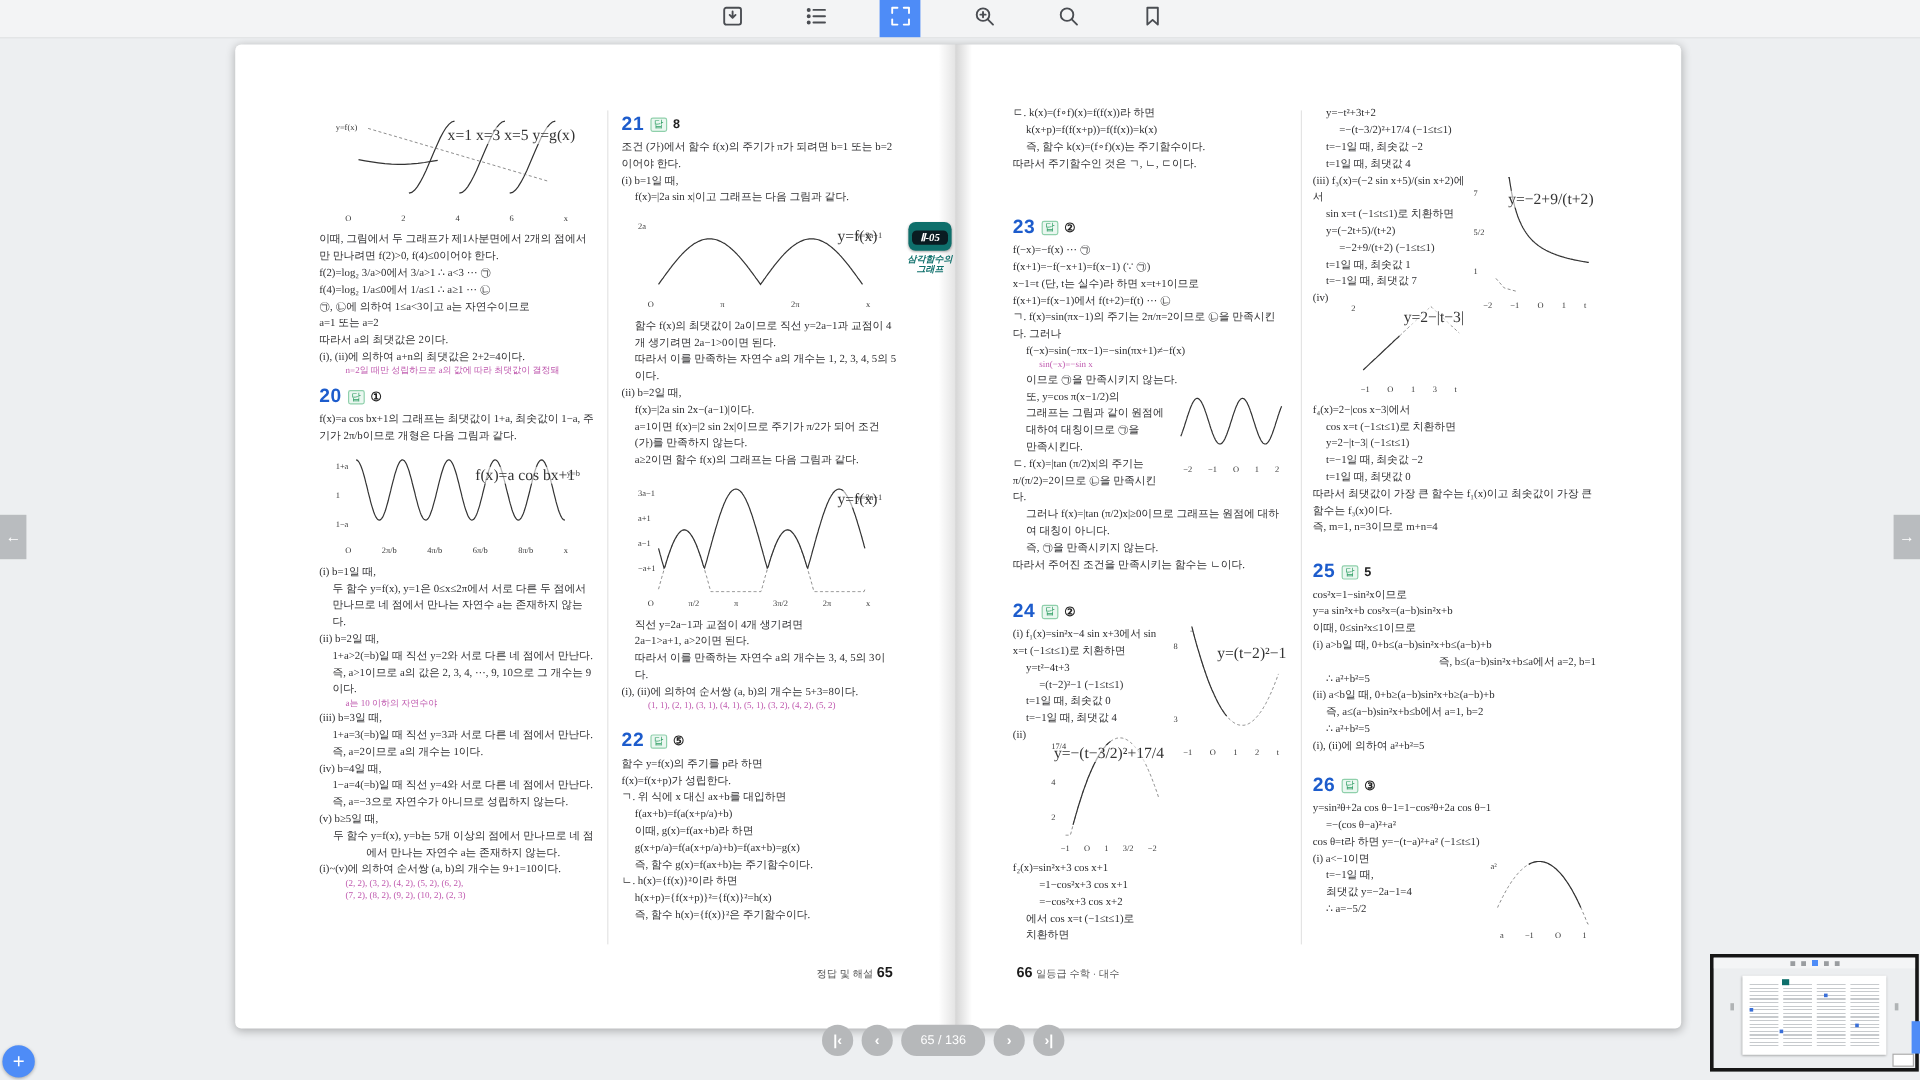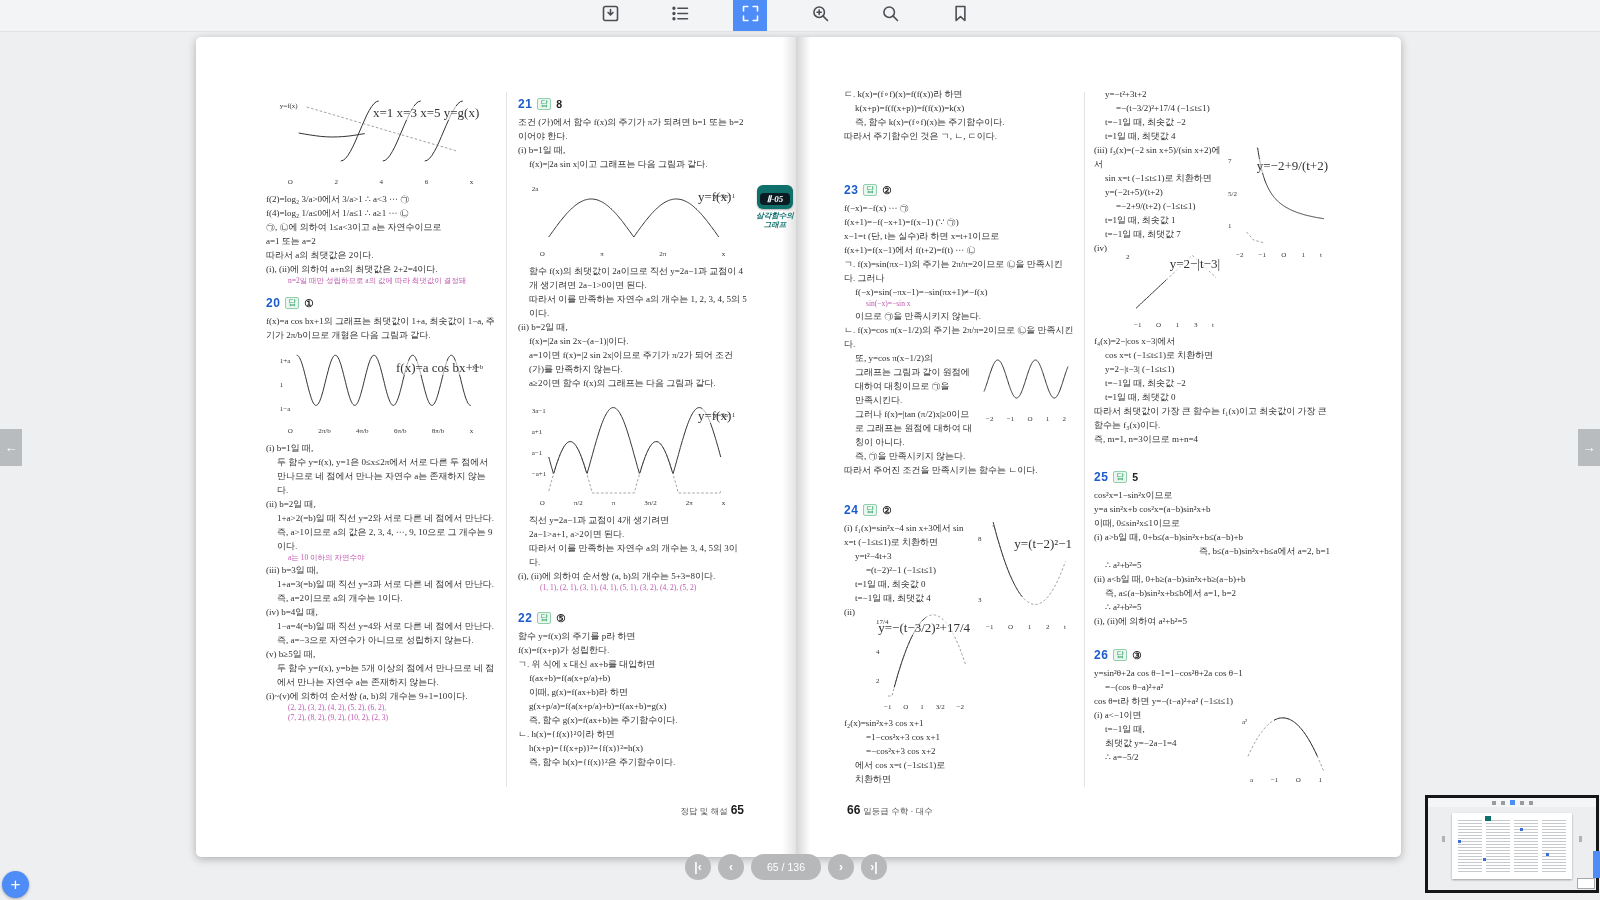--- a/index.html
+++ b/index.html
@@ -21,21 +21,21 @@
   .vsep{position:absolute;top:55px;height:695px;width:1px;background:#e4e4e4;}
   .s1{left:310px;} .s2{left:888px;}
   .col{position:absolute;top:50px;height:714px;overflow:hidden;
        font-family:"Liberation Serif",serif;font-size:9px;line-height:14px;color:#2e2e30;}
   .c1{left:70px;width:229px;} .c2{left:322px;width:229px;}
   .c3{left:648px;width:230px;} .c4{left:898px;width:236px;}
   .line{min-height:14px;}
   .note{font-size:7.5px;line-height:10px;color:#bf58ae;padding-left:22px;}
   .gap{width:100%;}
   .prob{margin:10px 0 4px 0;display:flex;align-items:center;gap:5px;font-family:"Liberation Sans",sans-serif;}
-  .pnum{color:#1d5ccc;font-weight:bold;font-size:12px;letter-spacing:.5px;}
+  .pnum{color:#1d5ccc;font-weight:bold;font-size:16px;letter-spacing:.5px;}
   .abox{font-size:8px;color:#2e9e63;border:1px solid #8fd0ab;background:#eaf7f0;border-radius:2px;
         padding:0 2px;line-height:10px;}
   .aval{font-size:10.5px;font-weight:bold;color:#222;}
   
   .fig{position:relative;margin:4px auto 3px auto;width:88%;}
   .fig.fl{float:right;margin:1px 0 2px 6px;}
   .fig svg{display:block;width:100%;} .cv{stroke:#333;stroke-width:1;}
   .dsh{stroke:#777;stroke-width:.7;stroke-dasharray:2.5 2;}
   .ft{position:absolute;top:-2px;right:2px;font-size:13px;color:#333;background:rgba(255,255,255,.6);margin-top:17px;}
   .fr{position:absolute;right:-2px;top:14px;font-size:7px;color:#333;}
@@ -138,20 +138,21 @@
           <span class="ft">x=1   x=3   x=5   y=g(x)</span>
           <span class="lfl" style="top:8px">y=f(x)</span>
           <div class="fb">
             <span>O</span>
             <span>2</span>
             <span>4</span>
             <span>6</span>
             <span>x</span>
           </div>
         </div>
+        <div class="line">이때, 그림에서 두 그래프가 제1사분면에서 2개의 점에서만 만나려면 f(2)&gt;0, f(4)≤0이어야 한다.</div>
         <div class="line">f(2)=log₂ 3/a&gt;0에서 3/a&gt;1      ∴ a&lt;3 ⋯ ㉠</div>
         <div class="line">f(4)=log₂ 1/a≤0에서 1/a≤1      ∴ a≥1 ⋯ ㉡</div>
         <div class="line">㉠, ㉡에 의하여 1≤a&lt;3이고 a는 자연수이므로</div>
         <div class="line">a=1 또는 a=2</div>
         <div class="line">따라서 a의 최댓값은 2이다.</div>
         <div class="line">(i), (ii)에 의하여 a+n의 최댓값은 2+2=4이다.</div>
         <div class="note">n=2일 때만 성립하므로 a의 값에 따라 최댓값이 결정돼</div>
         <div class="prob">
           <span class="pnum">20</span>
           <span class="abox">답</span>
@@ -180,21 +181,21 @@
         <div class="line" style="padding-left: 11px; font-family: Liberation Serif, serif;">1+a&gt;2(=b)일 때 직선 y=2와 서로 다른 네 점에서 만난다.</div>
         <div class="line" style="padding-left: 11px; font-family: Liberation Serif, serif;">즉, a&gt;1이므로 a의 값은 2, 3, 4, ⋯, 9, 10으로 그 개수는 9이다.</div>
         <div class="note">a는 10 이하의 자연수야</div>
         <div class="line">(iii) b=3일 때,</div>
         <div class="line" style="padding-left: 11px;">1+a=3(=b)일 때 직선 y=3과 서로 다른 네 점에서 만난다.</div>
         <div class="line" style="padding-left: 11px;">즉, a=2이므로 a의 개수는 1이다.</div>
         <div class="line">(iv) b=4일 때,</div>
         <div class="line" style="padding-left: 11px;">1−a=4(=b)일 때 직선 y=4와 서로 다른 네 점에서 만난다.</div>
         <div class="line" style="padding-left: 11px;">즉, a=−3으로 자연수가 아니므로 성립하지 않는다.</div>
         <div class="line">(v) b≥5일 때,</div>
-        <div class="line" style="padding-left: 11px;">두 함수 y=f(x), y=b는 5개 이상의 점에서 만나므로 네 점에서 만나는 자연수 a는 존재하지 않는다.</div>
+        <div class="line" style="padding-left: 11px; text-align: center;">두 함수 y=f(x), y=b는 5개 이상의 점에서 만나므로 네 점에서 만나는 자연수 a는 존재하지 않는다.</div>
         <div class="line">(i)~(v)에 의하여 순서쌍 (a, b)의 개수는 9+1=10이다.</div>
         <div class="note">(2, 2), (3, 2), (4, 2), (5, 2), (6, 2),</div>
         <div class="note">(7, 2), (8, 2), (9, 2), (10, 2), (2, 3)</div>
       </div>
     <div class="col c2">
         <div class="prob">
           <span class="pnum">21</span>
           <span class="abox">답</span>
           <span class="aval">8</span>
         </div>
@@ -270,35 +271,35 @@
           <span class="aval">②</span>
         </div>
         <div class="line">f(−x)=−f(x) ⋯ ㉠</div>
         <div class="line">f(x+1)=−f(−x+1)=f(x−1) (∵ ㉠)</div>
         <div class="line">x−1=t (단, t는 실수)라 하면 x=t+1이므로</div>
         <div class="line">f(x+1)=f(x−1)에서 f(t+2)=f(t) ⋯ ㉡</div>
         <div class="line">ㄱ. f(x)=sin(πx−1)의 주기는 2π/π=2이므로 ㉡을 만족시킨다. 그러나</div>
         <div class="line" style="padding-left: 11px;">f(−x)=sin(−πx−1)=−sin(πx+1)≠−f(x)</div>
         <div class="note">sin(−x)=−sin x</div>
         <div class="line" style="padding-left: 11px;">이므로 ㉠을 만족시키지 않는다.</div>
-        <div class="line">ㄴ. f(x)=cos π(x−1/2)의 주기는 2π/π=2이므로 ㉡을 만족시킨다.</div>
         <div class="fig fl" style="width: 96px;">
           <svg viewBox="0 0 96 60" style="height:60px">4.048.0<polyline fill="none" class="cv" points="6.0,39.5 6.4,38.5 6.8,37.6 7.1,36.5 7.5,35.5 7.9,34.4 8.3,33.2 8.7,32.1 9.1,30.9 9.4,29.7 9.8,28.5 10.2,27.3 10.6,26.1 11.0,24.9 11.3,23.7 11.7,22.5 12.1,21.4 12.5,20.2 12.9,19.1 13.3,18.0 13.6,17.0 14.0,16.0 14.4,15.0 14.8,14.1 15.2,13.2 15.5,12.4 15.9,11.7 16.3,11.0 16.7,10.4 17.1,9.8 17.5,9.3 17.8,8.9 18.2,8.6 18.6,8.3 19.0,8.1 19.4,8.0 19.7,8.0 20.1,8.0 20.5,8.2 20.9,8.4 21.3,8.6 21.7,9.0 22.0,9.4 22.4,9.9 22.8,10.4 23.2,11.1 23.6,11.8 23.9,12.5 24.3,13.3 24.7,14.2 25.1,15.1 25.5,16.1 25.9,17.1 26.2,18.1 26.6,19.2 27.0,20.3 27.4,21.5 27.8,22.6 28.1,23.8 28.5,25.0 28.9,26.2 29.3,27.4 29.7,28.7 30.1,29.9 30.4,31.0 30.8,32.2 31.2,33.4 31.6,34.5 32.0,35.6 32.3,36.6 32.7,37.7 33.1,38.6 33.5,39.6 33.9,40.5 34.3,41.3 34.6,42.1 35.0,42.8 35.4,43.4 35.8,44.0 36.2,44.5 36.5,44.9 36.9,45.3 37.3,45.6 37.7,45.8 38.1,45.9 38.5,46.0 38.8,46.0 39.2,45.9 39.6,45.7 40.0,45.5 40.4,45.2 40.7,44.8 41.1,44.3 41.5,43.8 41.9,43.2 42.3,42.5 42.7,41.8 43.0,41.0 43.4,40.1 43.8,39.2 44.2,38.3 44.6,37.3 44.9,36.3 45.3,35.2 45.7,34.1 46.1,32.9 46.5,31.8 46.9,30.6 47.2,29.4 47.6,28.2 48.0,27.0 48.4,25.8 48.8,24.6 49.1,23.4 49.5,22.2 49.9,21.1 50.3,19.9 50.7,18.8 51.1,17.7 51.4,16.7 51.8,15.7 52.2,14.8 52.6,13.9 53.0,13.0 53.3,12.2 53.7,11.5 54.1,10.8 54.5,10.2 54.9,9.7 55.3,9.2 55.6,8.8 56.0,8.5 56.4,8.3 56.8,8.1 57.2,8.0 57.5,8.0 57.9,8.1 58.3,8.2 58.7,8.4 59.1,8.7 59.5,9.1 59.8,9.5 60.2,10.0 60.6,10.6 61.0,11.2 61.4,11.9 61.7,12.7 62.1,13.5 62.5,14.4 62.9,15.4 63.3,16.3 63.7,17.4 64.0,18.4 64.4,19.5 64.8,20.6 65.2,21.8 65.6,23.0 65.9,24.1 66.3,25.3 66.7,26.6 67.1,27.8 67.5,29.0 67.9,30.2 68.2,31.4 68.6,32.5 69.0,33.7 69.4,34.8 69.8,35.9 70.1,36.9 70.5,37.9 70.9,38.9 71.3,39.8 71.7,40.7 72.1,41.5 72.4,42.2 72.8,42.9 73.2,43.6 73.6,44.1 74.0,44.6 74.3,45.0 74.7,45.4 75.1,45.6 75.5,45.8 75.9,46.0 76.3,46.0 76.6,46.0 77.0,45.9 77.4,45.7 77.8,45.4 78.2,45.1 78.5,44.7 78.9,44.2 79.3,43.6 79.7,43.0 80.1,42.3 80.5,41.6 80.8,40.8 81.2,39.9 81.6,39.0 82.0,38.0 82.4,37.0 82.7,36.0 83.1,34.9 83.5,33.8 83.9,32.6 84.3,31.5 84.7,30.3 85.0,29.1 85.4,27.9 85.8,26.7 86.2,25.5 86.6,24.3 86.9,23.1 87.3,21.9 87.7,20.8 88.1,19.6 88.5,18.5 88.9,17.5 89.2,16.4 89.6,15.5 90.0,14.5"></polyline></svg>
           <div class="fb">
             <span>−2</span>
             <span>−1</span>
             <span>O</span>
             <span>1</span>
             <span>2</span>
           </div>
         </div>
         <div class="line" style="padding-left: 11px;">또, y=cos π(x−1/2)의</div>
         <div class="line" style="padding-left: 11px;">그래프는 그림과 같이 원점에</div>
         <div class="line" style="padding-left: 11px;">대하여 대칭이므로 ㉠을</div>
         <div class="line" style="padding-left: 11px;">만족시킨다.</div>
+        <div class="line">ㄷ. f(x)=|tan (π/2)x|의 주기는 π/(π/2)=2이므로 ㉡을 만족시킨다.</div>
         <div class="line" style="padding-left: 11px;">그러나 f(x)=|tan (π/2)x|≥0이므로 그래프는 원점에 대하여 대칭이 아니다.</div>
         <div class="line" style="padding-left: 11px;">즉, ㉠을 만족시키지 않는다.</div>
         <div class="line">따라서 주어진 조건을 만족시키는 함수는 ㄴ이다.</div>
         <div class="gap" style="height: 16px;"></div>
         <div class="prob">
           <span class="pnum">24</span>
           <span class="abox">답</span>
           <span class="aval">②</span>
         </div>
         <div class="fig fl" style="width: 96px;">

